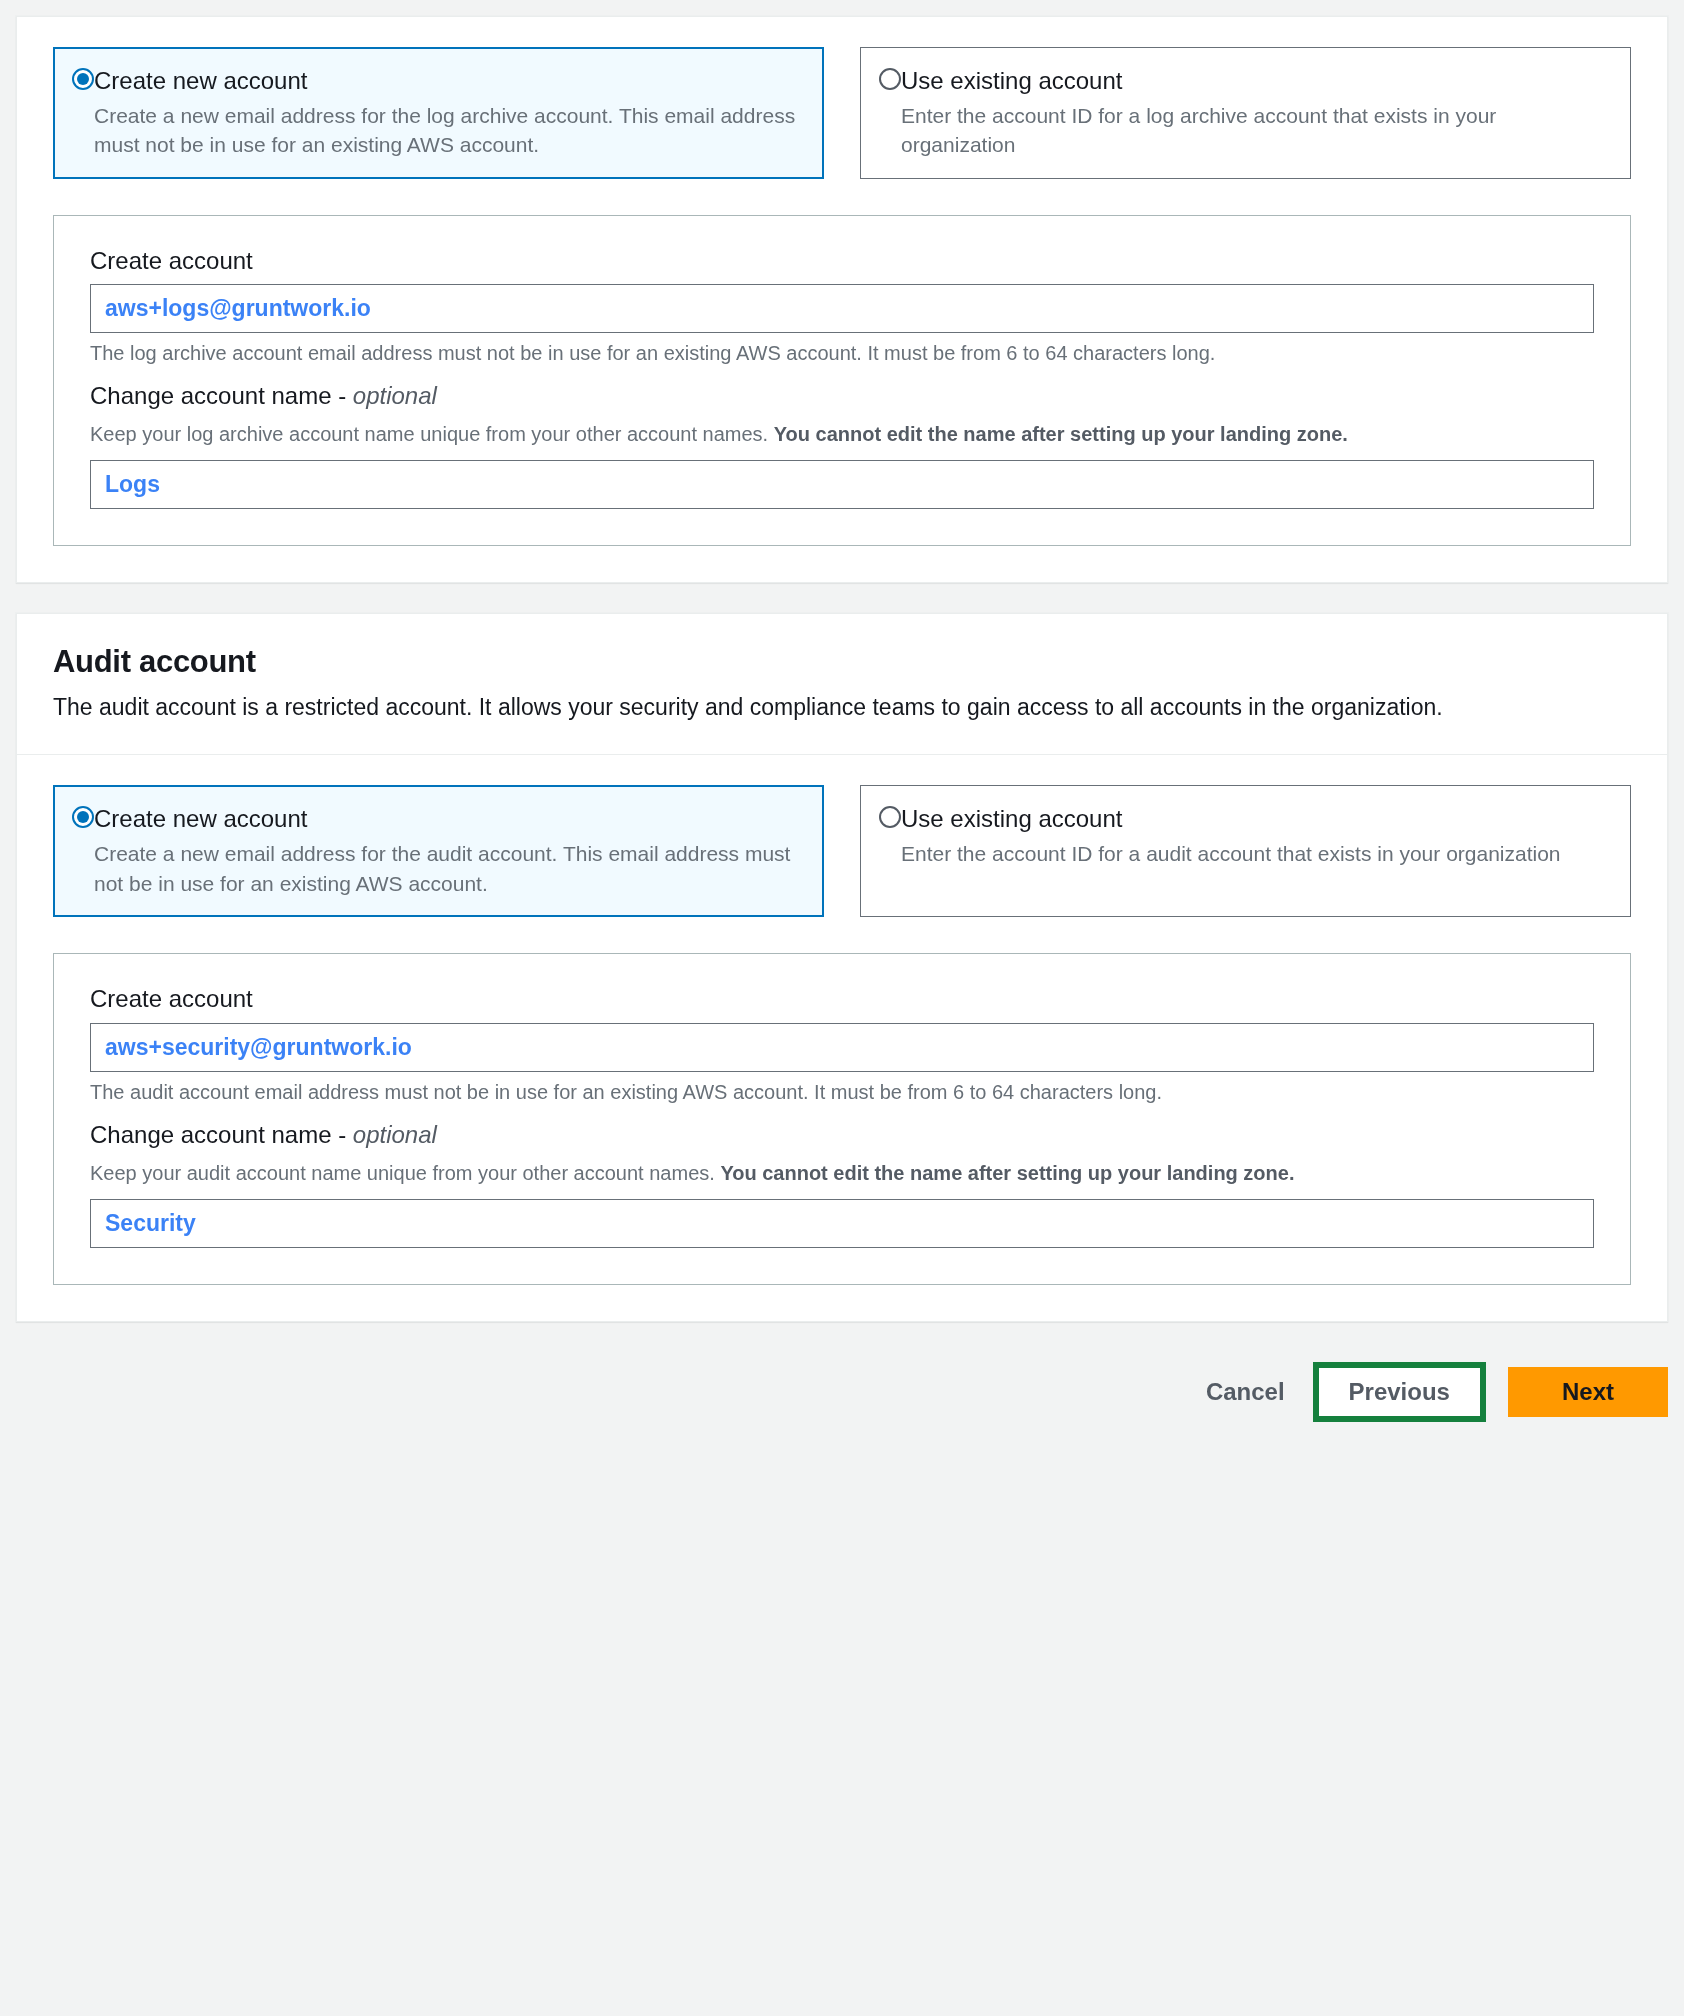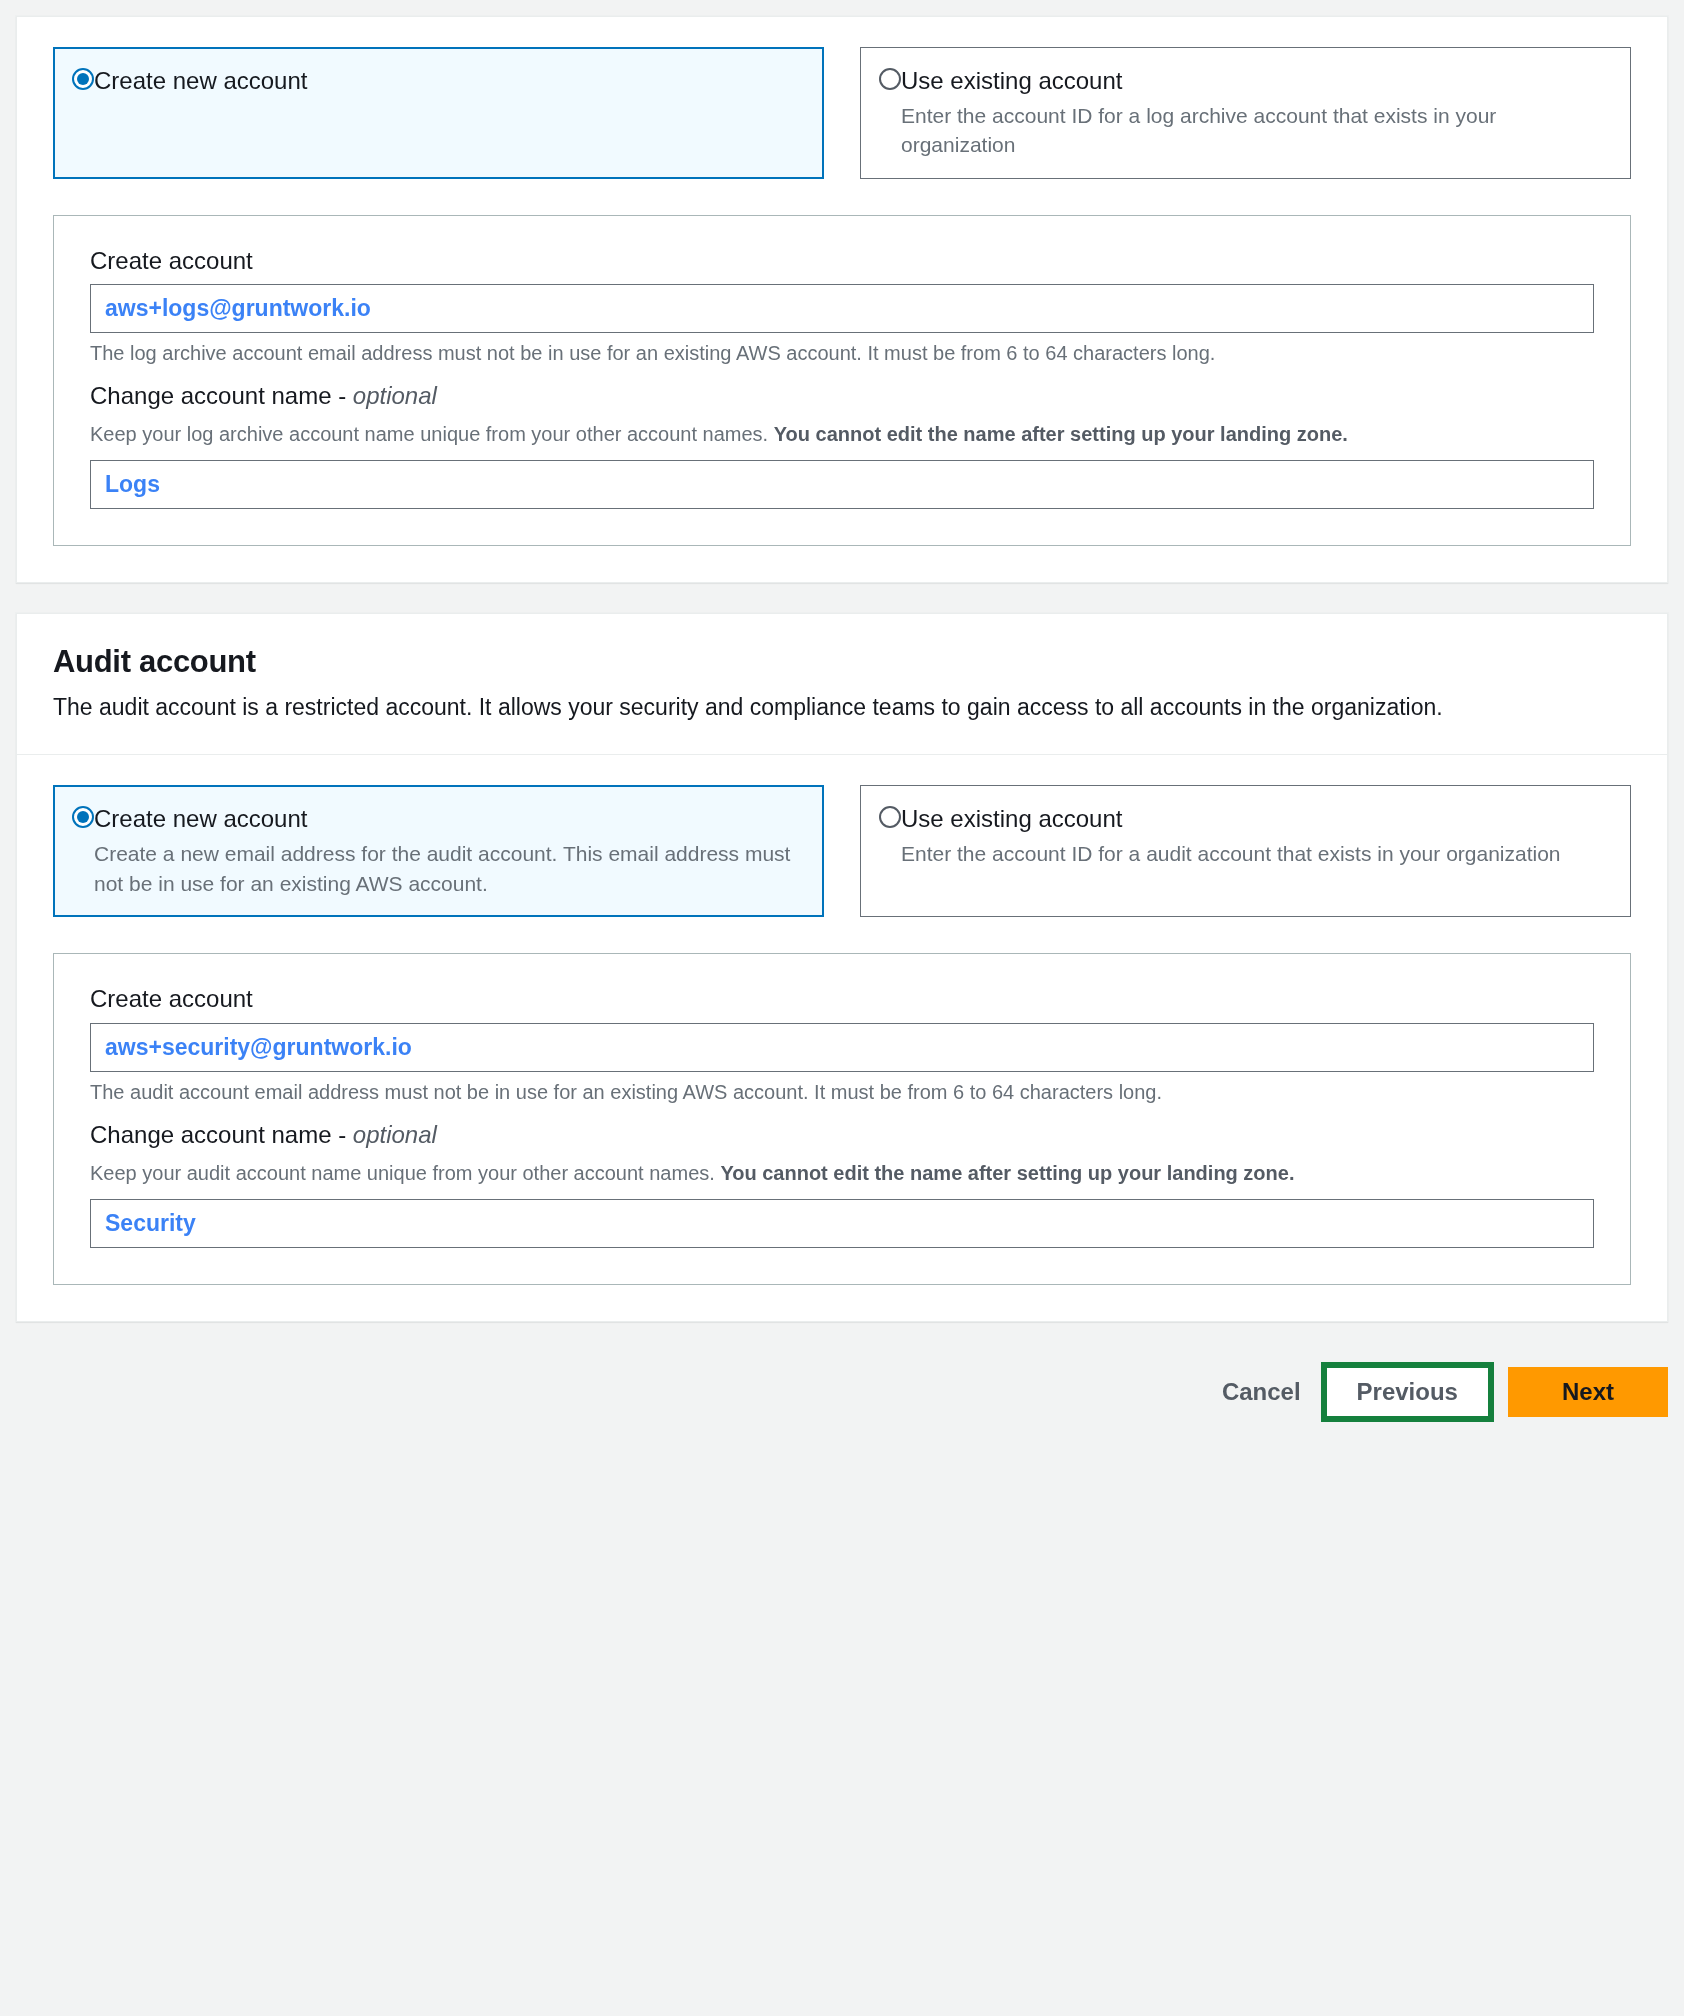--- a/index.html
+++ b/index.html
@@ -118,21 +118,21 @@
   .field-label .optional {
     font-style: italic;
     font-weight: 400;
     color: #545b64;
   }
   .hint .strong { font-weight: 700; color: #545b64; }
   .footer-actions {
     display: flex;
     justify-content: flex-end;
     align-items: center;
-    gap: 14px;
+    gap: 22px;
     margin-top: 40px;
   }
   .btn-link {
     background: none;
     border: none;
     font-size: 24px;
     font-weight: 700;
     color: #545b64;
     cursor: pointer;
     padding: 10px 6px;
@@ -159,20 +159,21 @@
 </head>
 <body>
 
 <section class="panel">
   <div class="panel-body">
     <div class="option-row">
       <div class="option-card selected">
         <span class="radio-outer"></span>
         <div class="option-text">
           <h3>Create new account</h3>
+          <p>Create a new email address for the log archive account. This email address must not be in use for an existing AWS account.</p>
         </div>
       </div>
       <div class="option-card">
         <span class="radio-outer"></span>
         <div class="option-text">
           <h3>Use existing account</h3>
           <p>Enter the account ID for a log archive account that exists in your organization</p>
         </div>
       </div>
     </div>

